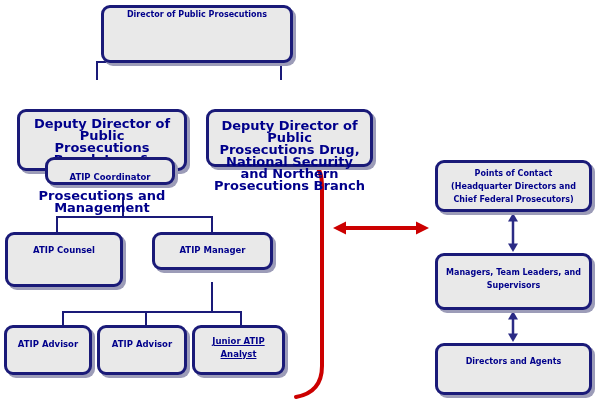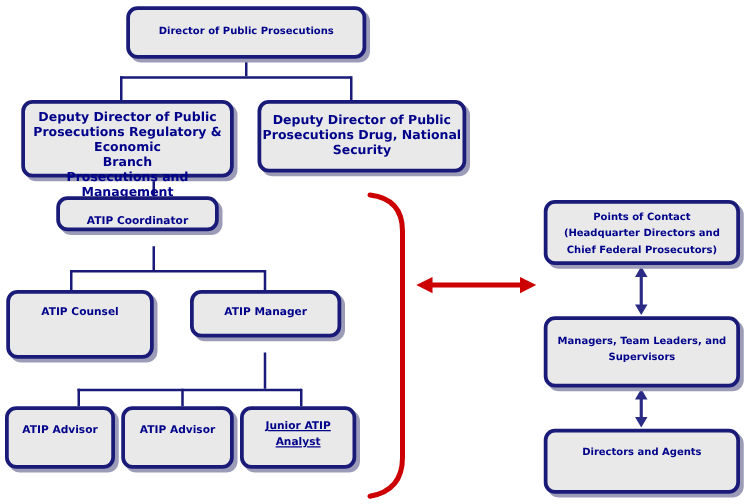--- a/index.html
+++ b/index.html
@@ -21,21 +21,21 @@
     position:absolute;box-sizing:border-box;
     background:var(--box_fill);
     border:3.5px solid var(--box_border);
     border-radius:9px;
     box-shadow:3px 3px 0 0 var(--shadow);
     color:var(--text);
     font-weight:bold;text-align:center;
     display:flex;flex-direction:column;align-items:center;
   }
   .node span{display:block;width:100%;}
-  .fs7{font-size:10px;line-height:12px;}
+  .fs7{font-size:13px;line-height:12px;margin-top:29px;}
   .fs8{font-size:8px;line-height:13px;}
   .fs9{font-size:8.5px;line-height:13px;}
   .line{position:absolute;background:var(--connector);}
   .overlay{position:absolute;left:0;top:0;pointer-events:none;}
   .stroke-red{stroke:var(--red);fill:none;}
   .fill-red{fill:var(--red);stroke:none;}
   .stroke-navy{stroke:var(--arrow);fill:none;}
   .fill-navy{fill:var(--arrow);stroke:none;}
 </style>
 </head>
@@ -73,34 +73,35 @@
       <polygon class="fill-navy" points="513,213 508,221.5 518,221.5"></polygon>
       <polygon class="fill-navy" points="513,252 508,243.5 518,243.5"></polygon>
     </g>
     <g>
       <line class="stroke-navy" x1="513" y1="317" x2="513" y2="336" stroke-width="2.5"></line>
       <polygon class="fill-navy" points="513,311 508,319.5 518,319.5"></polygon>
       <polygon class="fill-navy" points="513,342 508,333.5 518,333.5"></polygon>
     </g>
   </svg>
 
-  <div class="node fs8" style="left:101px;top:5px;width:192px;height:42px;padding-top:10px;">
+  <div class="node fs8" style="left:101px;top:5px;width:192px;height:58px;padding-top:0;">
     <span>Director of Public Prosecutions</span>
   </div>
 
   <div class="node fs7" style="left:17px;top:80px;width:170px;height:62px;padding-top:6px;">
     <span>Deputy Director of Public</span>
     <span>Prosecutions Regulatory &amp; Economic</span>
     <span>Branch</span>
     <span>Prosecutions and Management</span>
   </div>
 
   <div class="node fs7" style="left:206px;top:80px;width:167px;height:58px;padding-top:8px;">
     <span>Deputy Director of Public</span>
     <span>Prosecutions Drug, National  Security</span>
+    <span>and Northern Prosecutions Branch</span>
   </div>
 
   <div class="node fs9" style="left:45px;top:157px;width:130px;height:28px;padding-top:11px;">
     <span>ATIP Coordinator</span>
   </div>
 
   <div class="node fs9" style="left:5px;top:232px;width:118px;height:55px;padding-top:9px;">
     <span>ATIP Counsel</span>
   </div>
 

